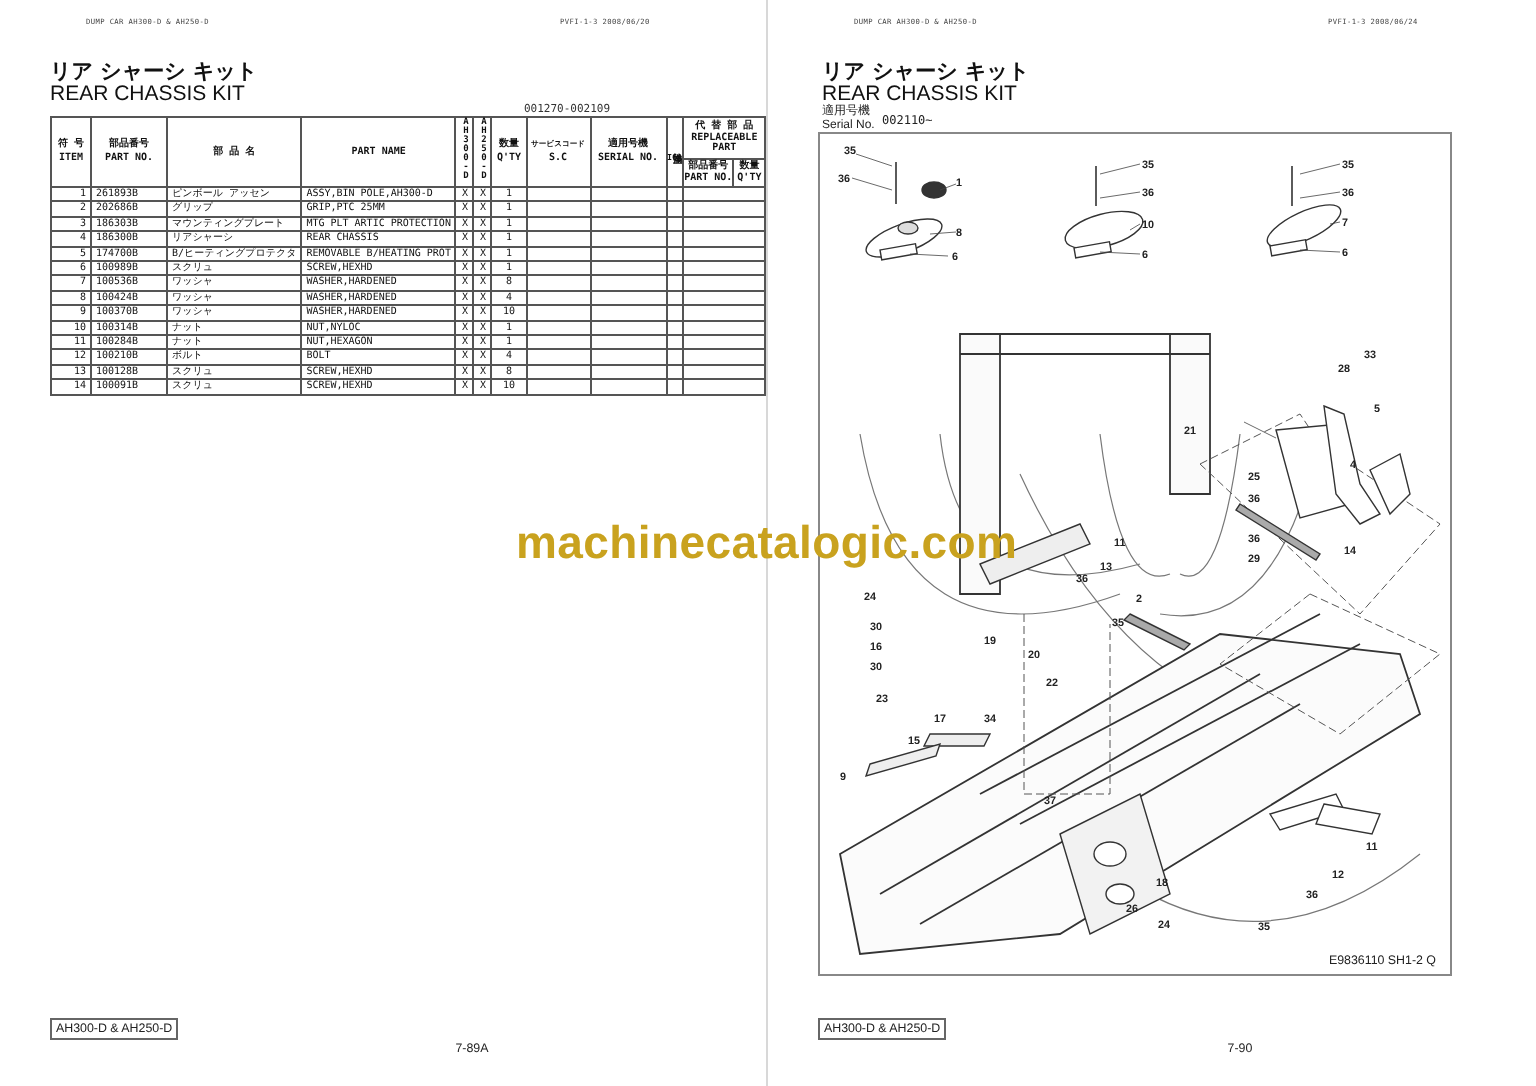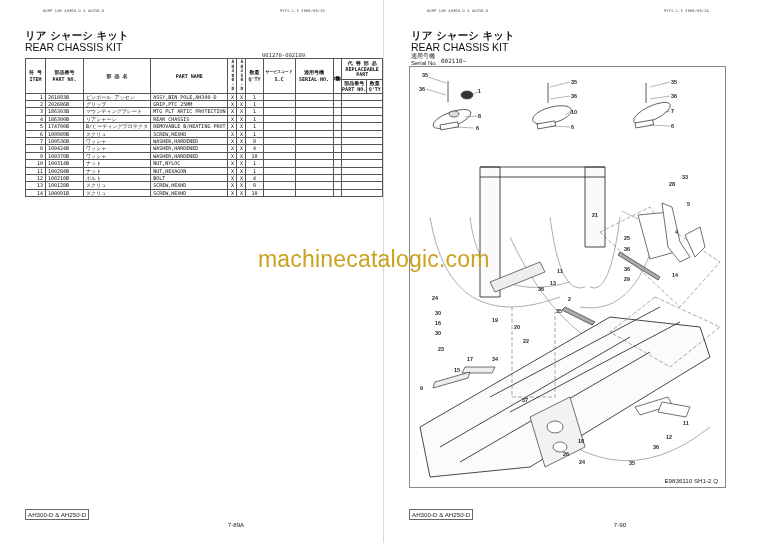--- a/index.html
+++ b/index.html
@@ -31,21 +31,21 @@
 
   .serial-label { position: absolute; left: 27px; top: 53px; font-size: 6px; color: #222; line-height: 7px; }
   .serial-value { position: absolute; left: 57px; top: 57px; font-size: 6px; color: #222; font-family: "DejaVu Sans Mono", monospace; }
 
   .diagram-box { position: absolute; left: 25px; top: 66px; width: 317px; height: 422px; border: 0.8px solid #888; background: #fff; overflow: hidden; }
   .diagram-box svg { position: absolute; left: 0; top: 0; }
   .drawing-no { position: absolute; right: 7px; bottom: 3px; font-size: 6.2px; color: #222; }
 
   .callout { font-family: "Liberation Sans", sans-serif; font-size: 5.4px; font-weight: bold; fill: #222; }
 
-  .watermark { position: absolute; left: 258px; top: 246px; font-size: 23px; font-weight: normal; color: #c9a21e; letter-spacing: 0.2px; font-family: "Liberation Sans", sans-serif; z-index: 5; }
+  .watermark { position: absolute; left: 258px; top: 258px; font-size: 23px; font-weight: bold; color: #c9a21e; letter-spacing: 0.2px; font-family: "Liberation Sans", sans-serif; z-index: 5; }
   .divider { position: absolute; left: 383px; top: 0; width: 1px; height: 543px; background: #d8d8d8; }
 </style>
 </head>
 <body>
 
 <div class="page left">
   <div class="hdr-small" style="left:43px">DUMP CAR   AH300-D &amp; AH250-D</div>
   <div class="hdr-small" style="left:280px">PVFI-1-3     2008/06/20</div>
   <div class="title-jp" style="left:25px">リア シャーシ キット</div>
   <div class="title-en" style="left:25px">REAR CHASSIS KIT</div>

